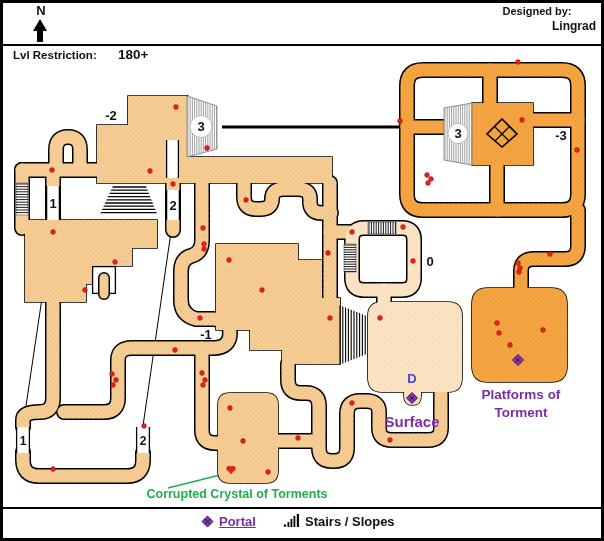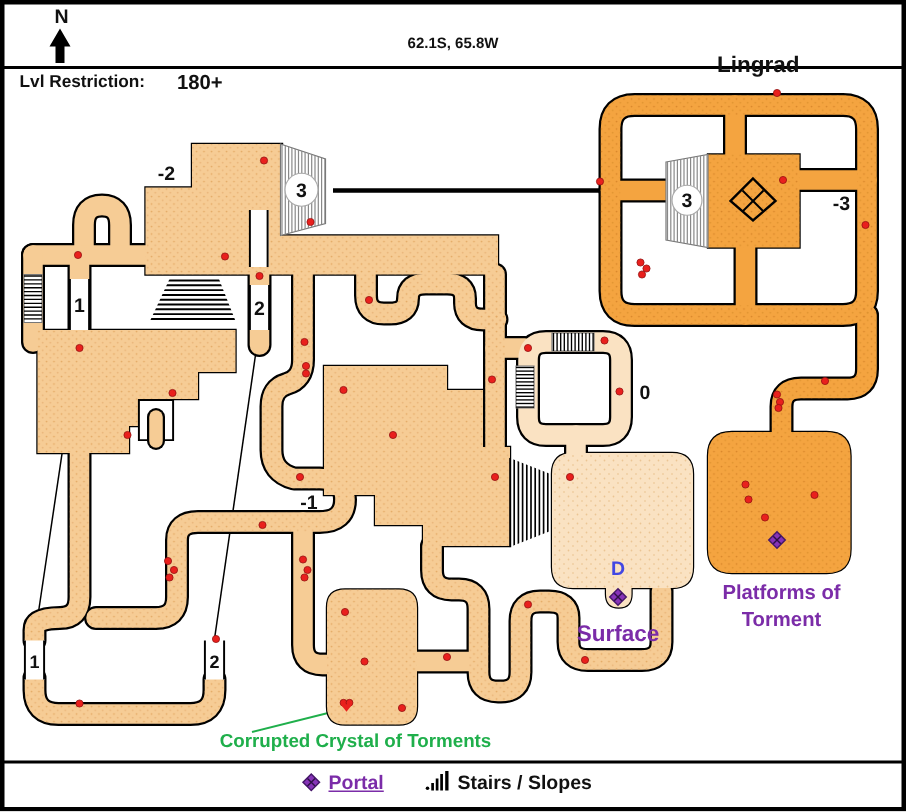--- a/index.html
+++ b/index.html
@@ -4,21 +4,21 @@
 <style>
   html,body{margin:0;padding:0;background:#fff;}
   .stage{position:relative;width:604px;height:541px;background:#fff;overflow:hidden;
          font-family:"Liberation Sans",sans-serif;}
   .stage svg.map{position:absolute;left:0;top:0;}
   .hud{position:absolute;white-space:nowrap;font-weight:bold;color:#111;}
   #n-label{left:32px;top:3px;width:18px;font-size:13px;text-align:center;}
   #title{left:152px;top:4px;width:300px;font-size:16px;text-align:center;letter-spacing:.2px;}
   #subtitle{left:152px;top:24px;width:300px;font-size:10px;text-align:center;}
   #designed{left:478px;top:5px;width:118px;font-size:11px;text-align:center;}
-  #designer{left:478px;top:35px;width:118px;font-size:15px;text-align:left;}
+  #designer{left:478px;top:19px;width:118px;font-size:12px;text-align:right;}
   #lvl-label{left:13px;top:49px;font-size:11.5px;text-align:center;}
   #lvl-value{left:118px;top:47px;font-size:13.5px;}
   .legend-item-label{font-size:13px;}
   #legend-portal-label{left:219px;top:514px;text-decoration:underline;}
   #legend-stairs-label{left:305px;top:514px;}
   #legend-portal-icon{position:absolute;left:200px;top:514px;}
   #legend-stairs-icon{position:absolute;left:283px;top:512px;}
   
   g.under{fill:none;stroke:#000;stroke-width:16;stroke-linecap:round;stroke-linejoin:round;}
   g.over{fill:none;stroke-width:13;stroke-linecap:round;stroke-linejoin:round;}
@@ -458,21 +458,21 @@
         <text x="143" y="445" text-anchor="middle" font-size="12" fill="#111111" class="maplbl">2</text>
         <text x="412" y="383" text-anchor="middle" font-size="13" fill="#4247E3" class="maplbl">D</text>
         <text x="412" y="427" text-anchor="middle" font-size="15" fill="#7B2CA8" class="maplbl">Surface</text>
         <text x="521" y="399" text-anchor="middle" font-size="13.5" fill="#7B2CA8" class="maplbl">Platforms of</text>
         <text x="521" y="417" text-anchor="middle" font-size="13.5" fill="#7B2CA8" class="maplbl">Torment</text>
         <text x="237" y="498" text-anchor="middle" font-size="12.5" fill="#1FAF4B" class="maplbl">Corrupted Crystal of Torments</text>
       </g>
 </svg>
 
 <div class="hud" id="n-label">N</div>
-<div class="hud" id="subtitle">62.1S, 65.8W</div>
+<div class="hud" id="designed">Designed by:</div>
 <div class="hud" id="designer">Lingrad</div>
 <div class="hud" id="lvl-label">Lvl Restriction:</div>
 <div class="hud" id="lvl-value">180+</div>
 
 <svg id="legend-portal-icon" width="15" height="15" viewBox="-7.5 -7.5 15 15">
   <path d="M0,-5.5 L5.5,0 L0,5.5 L-5.5,0 Z" fill="#8633B8" stroke="#47186B" stroke-width="1"></path>
   <line x1="-2.5" y1="-2.5" x2="2.5" y2="2.5" stroke="#2D0F45" stroke-width="0.9"></line>
   <line x1="2.5" y1="-2.5" x2="-2.5" y2="2.5" stroke="#2D0F45" stroke-width="0.9"></line>
 </svg>
 <div class="hud legend-item-label" id="legend-portal-label" style="color:#7B2CA8;">Portal</div>

